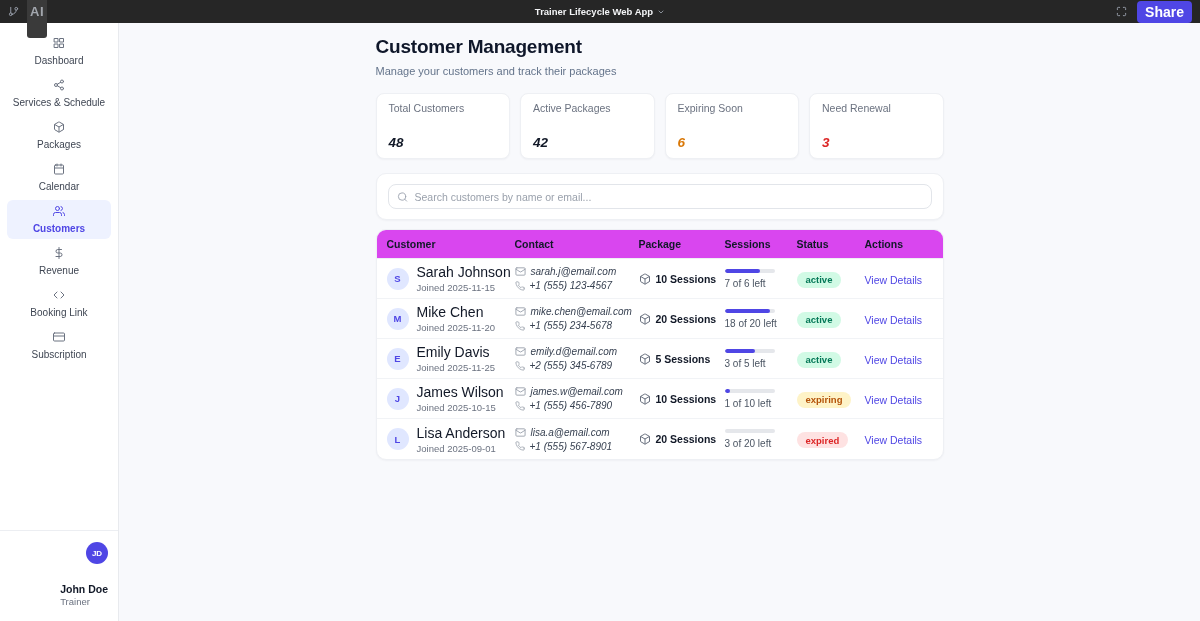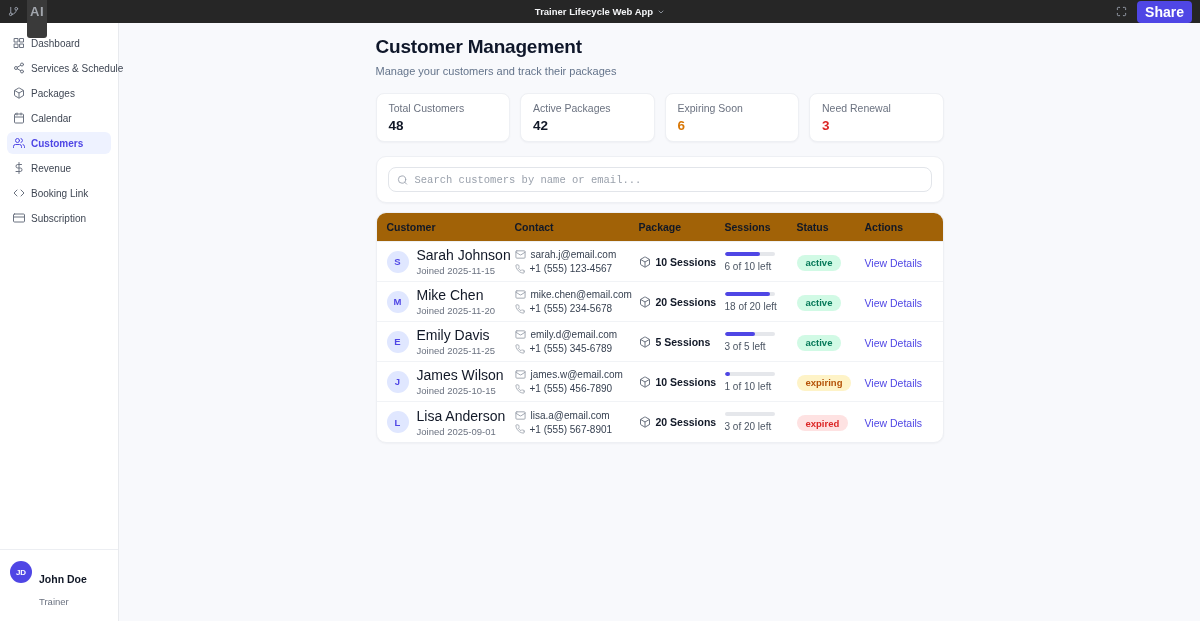--- a/index.html
+++ b/index.html
@@ -41,94 +41,94 @@
     background: #ffffff; border-right: 1px solid #e8eaee; z-index: 20;
   }
   .brand {
     padding: 12px 11px 10px; font-size: 12.5px; font-weight: 700; color: #4f46e5;
     border-bottom: 1px solid #f0f1f5;
   }
   .nav { padding: 9px 7px; }
   .nav-item {
     display: flex; align-items: center; gap: 6px; padding: 5px 6px;
     border-radius: 6px; color: #3f4653; font-size: 10px; cursor: pointer;
-    margin-bottom: 3px; white-space: nowrap;
+    margin-bottom: 3px; white-space: nowrap; flex-direction: column;
   }
   .nav-item .nav-ic { color: #6b7280; flex: 0 0 auto; }
   .nav-item.active { background: #eef2ff; color: #4f46e5; font-weight: 600; }
   .nav-item.active .nav-ic { color: #4f46e5; }
   .sidebar-user {
     position: absolute; left: 0; right: 0; bottom: 0;
     border-top: 1px solid #eceef2; padding: 11px 10px 14px;
-    display: flex; align-items: flex-start; gap: 7px;
+    display: flex; align-items: flex-end; gap: 7px; flex-direction: column;
   }
   .user-avatar {
     width: 22px; height: 22px; border-radius: 50%; background: #4f46e5;
     color: #fff; font-size: 8px; font-weight: 700;
     display: flex; align-items: center; justify-content: center; flex: 0 0 auto;
   }
   .user-name { font-size: 10.5px; font-weight: 700; color: #111827; margin-top: 12px; }
-  .user-role { font-size: 9.5px; color: #6b7280; margin-top: 11px; }
+  .user-role { font-size: 9.5px; color: #6b7280; margin-top: 1px; }
 
   
   .main { margin-left: 119px; padding-top: 19px; height: 456px; }
   .container { width: 568px; margin: 0 auto; padding-top: 17px; }
   .page-title { font-size: 19px; font-weight: 700; color: #0f172a; letter-spacing: -0.2px; }
   .page-subtitle { font-size: 11px; color: #64748b; margin-top: 7px; }
 
   .stats { display: flex; gap: 10px; margin-top: 16px; }
   .stat-card {
     flex: 1; background: #fff; border: 1px solid #eef0f4; border-radius: 8px;
     padding: 8px 12px; box-shadow: 0 1px 2px rgba(16,24,40,.04);
   }
   .stat-label { font-size: 10.5px; color: #6b7280; }
-  .stat-value { font-size: 13.5px; font-weight: 700; margin-top: 4px; }
+  .stat-value { font-size: 13.5px; font-weight: 700; margin-top: 21px; font-style: italic; }
   .tone-default { color: #111827; }
   .tone-warning { color: #d97706; }
   .tone-danger  { color: #dc2626; }
 
   .search-card {
     background: #fff; border: 1px solid #eef0f4; border-radius: 10px;
     padding: 10px 11px; margin-top: 14px; box-shadow: 0 1px 2px rgba(16,24,40,.04);
   }
   .search-wrap { position: relative; }
   .search-wrap .search-ic {
     position: absolute; left: 9px; top: 50%; transform: translateY(-50%); color: #9ca3af;
   }
   .search-input {
     width: 100%; height: 25px; border: 1px solid #e2e5ea; border-radius: 8px;
     padding: 0 10px 0 26px; font-size: 10.5px; color: #111827; outline: none;
-    font-family: Liberation Mono, monospace; background: #fff;
+    font-family: Liberation Sans, sans-serif; background: #fff;
   }
   .search-input::placeholder { color: #9aa1ac; }
 
   .table-card {
     background: #fff; border: 1px solid #eef0f4; border-radius: 10px;
     margin-top: 9px; overflow: hidden; box-shadow: 0 1px 2px rgba(16,24,40,.04);
   }
   .tgrid {
     display: grid;
     grid-template-columns: 128px 124px 86px 72px 68px 1fr;
     align-items: center; padding-left: 10px; padding-right: 8px;
   }
-  .thead { background: #a16207; border-bottom: 1px solid #eef0f4; height: 29px; }
+  .thead { background: #d946ef; border-bottom: 1px solid #eef0f4; height: 29px; }
   .th { font-size: 10.5px; font-weight: 700; color: #111827; }
   .trow { height: 40px; border-bottom: 1px solid #f1f3f6; }
   .trow:last-child { border-bottom: none; }
 
   .cust-cell { display: flex; align-items: center; gap: 8px; }
   .cust-avatar {
     width: 22px; height: 22px; border-radius: 50%; background: #e0e7ff;
     color: #4f46e5; font-size: 9.5px; font-weight: 700; flex: 0 0 auto;
     display: flex; align-items: center; justify-content: center;
   }
   .cust-name { font-size: 14px; font-weight: 400; color: #111827; }
   .cust-joined { font-size: 9.5px; color: #6b7280; margin-top: 2px; }
 
-  .contact-line { display: flex; align-items: center; gap: 5px; font-size: 10px; color: #374151; }
+  .contact-line { display: flex; align-items: center; gap: 5px; font-size: 10px; color: #374151; font-style: italic; }
   .contact-line + .contact-line { margin-top: 3px; }
   .contact-line .c-ic { color: #9aa1ac; flex: 0 0 auto; }
 
   .pkg-cell { display: flex; align-items: center; gap: 5px; font-size: 10.5px; font-weight: 600; color: #111827; }
   .pkg-cell .p-ic { color: #6b7280; }
 
   .progress-track {
     width: 50px; height: 4px; border-radius: 99px; background: #e5e7eb; overflow: hidden;
   }
   .progress-fill { height: 100%; border-radius: 99px; background: #4f46e5; }
@@ -364,21 +364,21 @@
                 <polyline points="3.29 7 12 12 20.71 7"></polyline>
                 <line x1="12" y1="22" x2="12" y2="12"></line>
               </svg>
             </span>
             <span>10 Sessions</span>
           </div>
         <div>
           <div class="progress-track">
               <div class="progress-fill" style="width: 70%;"></div>
             </div>
-          <div class="sessions-text">6 of 10 left</div>
+          <div class="sessions-text">7 of 6 left</div>
         </div>
         <div><span class="status-pill tone-active">active</span></div>
         <div><a class="view-link">View Details</a></div>
       </div>
 
       <div class="tgrid trow">
         <div class="cust-cell">
           <div class="cust-avatar">M</div>
           <div>
             <div class="cust-name">Mike Chen</div>
@@ -441,21 +441,21 @@
                 </svg>
               </span>
               <span>emily.d@email.com</span>
             </div>
           <div class="contact-line">
               <span class="c-ic">
                 <svg width="10" height="10" viewBox="0 0 24 24" fill="none" stroke="currentColor" stroke-width="2" stroke-linecap="round" stroke-linejoin="round">
                   <path d="M22 16.92v3a2 2 0 0 1-2.18 2 19.79 19.79 0 0 1-8.63-3.07 19.5 19.5 0 0 1-6-6 19.79 19.79 0 0 1-3.07-8.67A2 2 0 0 1 4.11 2h3a2 2 0 0 1 2 1.72 12.84 12.84 0 0 0 .7 2.81 2 2 0 0 1-.45 2.11L8.09 9.91a16 16 0 0 0 6 6l1.27-1.27a2 2 0 0 1 2.11-.45 12.84 12.84 0 0 0 2.81.7A2 2 0 0 1 22 16.92z"></path>
                 </svg>
               </span>
-              <span>+1 (555) 345-6789</span>
+              <span>+2 (555) 345-6789</span>
             </div>
         </div>
         <div class="pkg-cell">
             <span class="p-ic">
               <svg width="12" height="12" viewBox="0 0 24 24" fill="none" stroke="currentColor" stroke-width="2" stroke-linecap="round" stroke-linejoin="round">
                 <path d="M21 16V8a2 2 0 0 0-1-1.73l-7-4a2 2 0 0 0-2 0l-7 4A2 2 0 0 0 3 8v8a2 2 0 0 0 1 1.73l7 4a2 2 0 0 0 2 0l7-4A2 2 0 0 0 21 16z"></path>
                 <polyline points="3.29 7 12 12 20.71 7"></polyline>
                 <line x1="12" y1="22" x2="12" y2="12"></line>
               </svg>
             </span>

